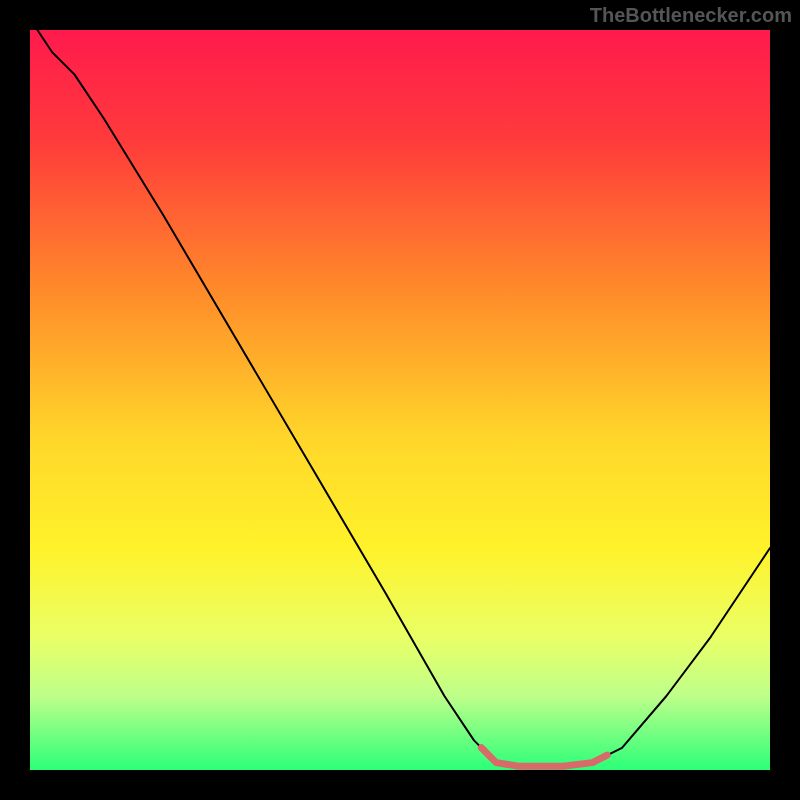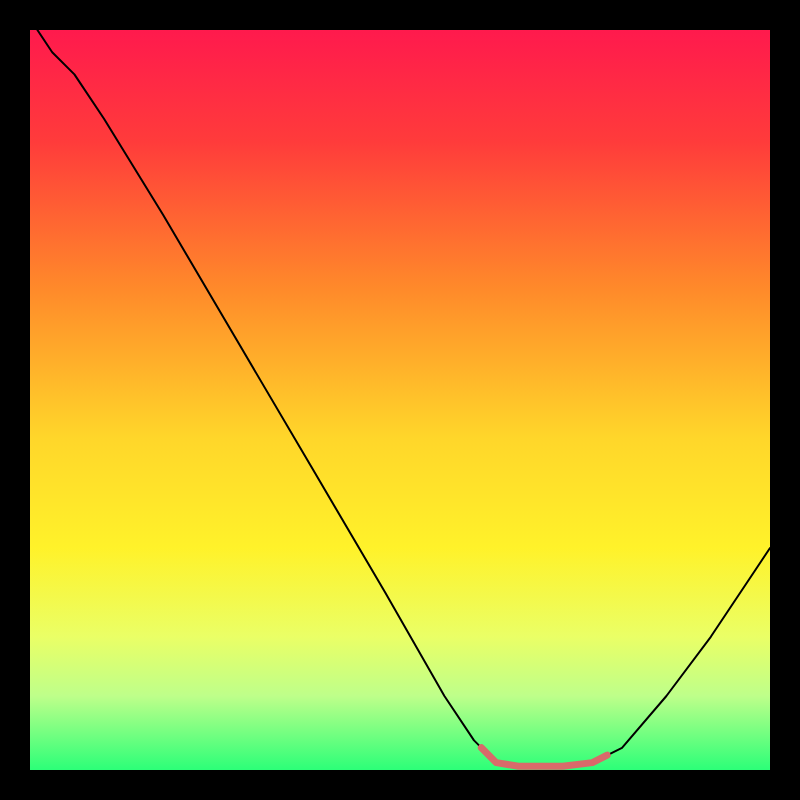--- a/index.html
+++ b/index.html
@@ -33,20 +33,21 @@
     height: 740px;
   }
   svg {
     display: block;
   }
 </style>
 </head>
 <body>
 
 <div class="container">
+  <div class="watermark">TheBottlenecker.com</div>
   <div class="plot-area">
     <svg id="chart-svg" width="740" height="740" viewBox="0 0 740 740">
         <defs>
           <linearGradient id="bg-grad" x1="0" y1="0" x2="0" y2="1">
             <stop offset="0%" stop-color="#ff1a4d"></stop>
             <stop offset="15%" stop-color="#ff3b3b"></stop>
             <stop offset="35%" stop-color="#ff8a2a"></stop>
             <stop offset="55%" stop-color="#ffd62a"></stop>
             <stop offset="70%" stop-color="#fff22a"></stop>
             <stop offset="82%" stop-color="#eaff66"></stop>

